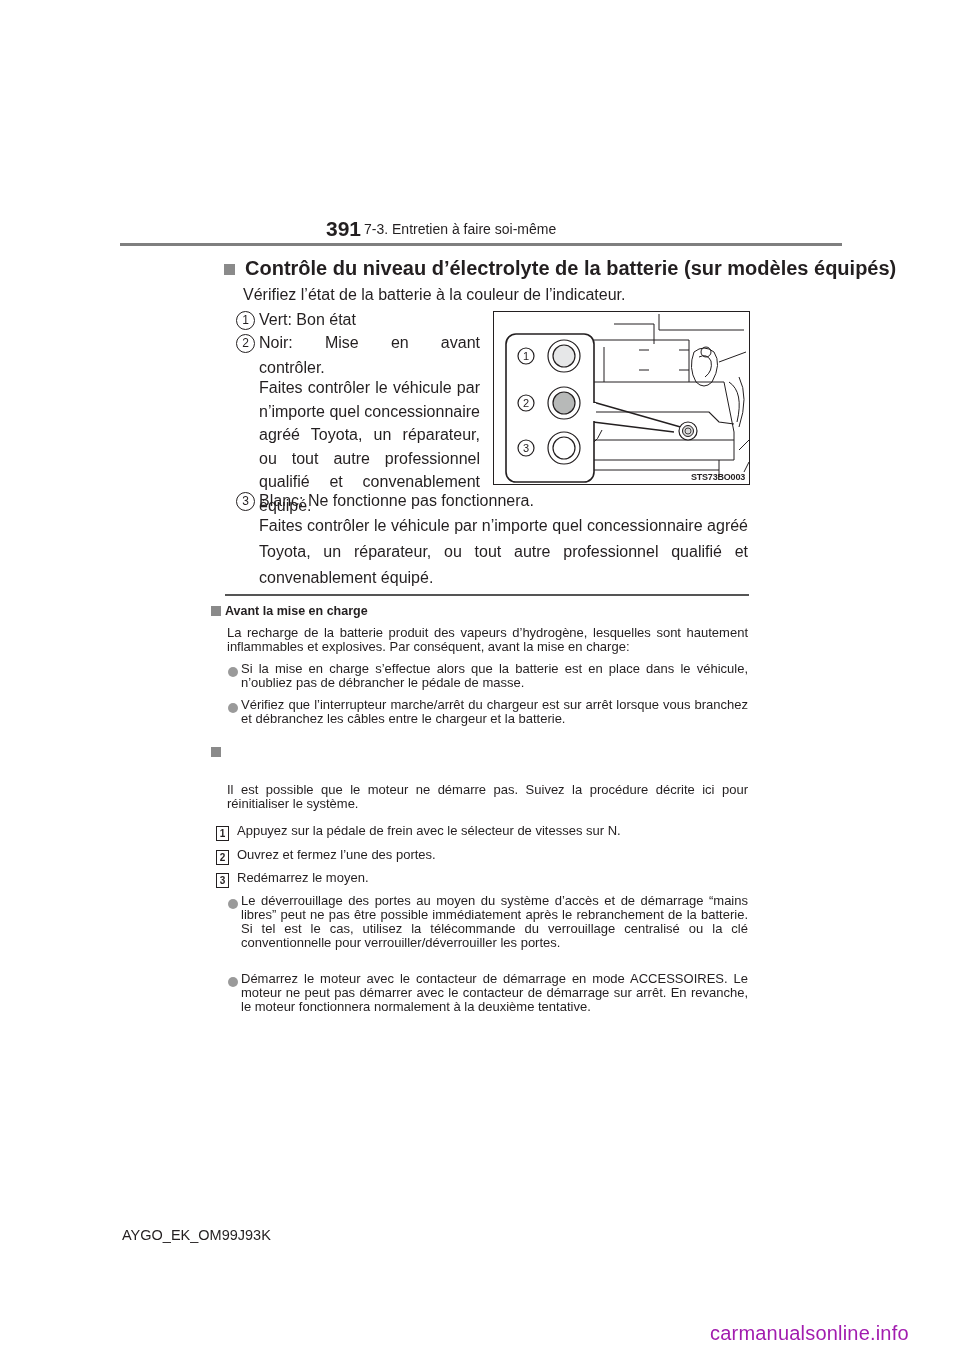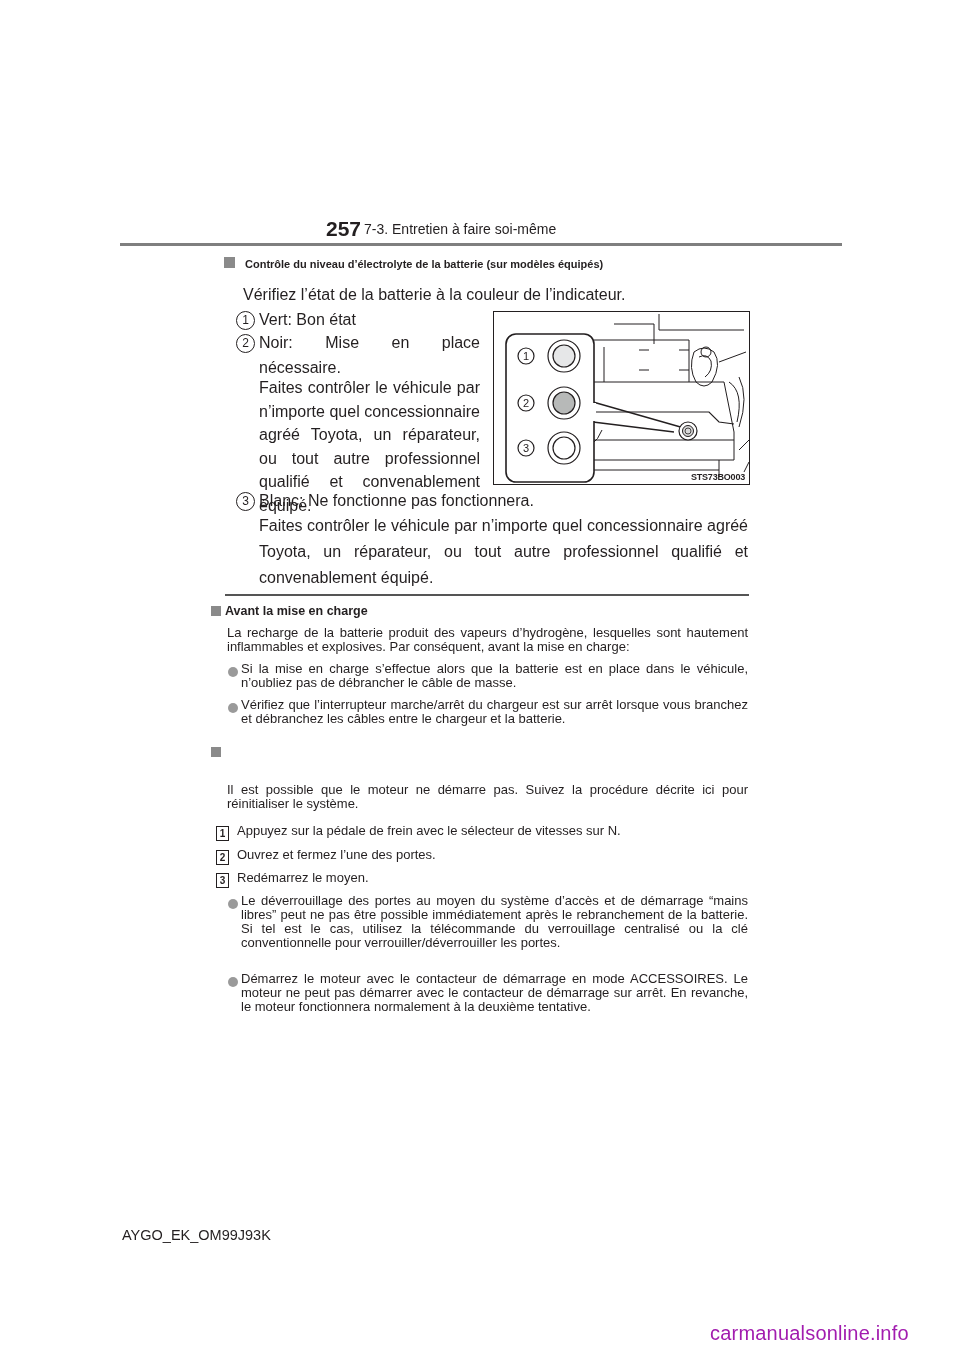--- a/index.html
+++ b/index.html
@@ -6,21 +6,21 @@
   body {
     width: 960px; height: 1358px; position: relative; overflow: hidden;
     font-family: "Liberation Sans", sans-serif; color: #231f20;
   }
   .abs { position: absolute; }
   .page-number { left: 326px; top: 217px; font-size: 21px; font-weight: bold; }
   .section-title { left: 364px; top: 221px; font-size: 14px; }
   .header-rule { left: 120px; top: 243px; width: 722px; height: 3px; background: #7f7f7f; }
 
   .sq { display: inline-block; background: #8a8a8a; }
-  .main-heading { left: 224px; top: 257px; font-size: 11px; font-weight: bold; white-space: nowrap; }
+  .main-heading { left: 224px; top: 257px; font-size: 20px; font-weight: bold; white-space: nowrap; }
   .main-heading .sq { width: 11px; height: 11px; margin-right: 10px; vertical-align: 0px; }
 
   .body16 { font-size: 16px; line-height: 26px; }
   .intro { left: 243px; top: 282px; }
 
   .circ {
     position: absolute; width: 17px; height: 17px; border: 1.3px solid #231f20; border-radius: 50%;
     font-size: 12px; line-height: 17px; text-align: center; box-sizing: content-box;
   }
   .item-text { position: absolute; font-size: 16px; line-height: 26px; }
@@ -39,35 +39,35 @@
   .step-box {
     position: absolute; width: 11px; height: 13px; border: 1px solid #231f20;
     font-size: 10px; font-weight: bold; line-height: 13px; text-align: center; box-sizing: content-box;
   }
   .footer-code { left: 122px; top: 1227px; font-size: 14.5px; }
   .watermark { left: 710px; top: 1322px; font-size: 20px; color: #a21caf; letter-spacing: 0.2px; }
 </style>
 </head>
 <body>
 
-<div class="abs page-number">257</div>
+<div class="abs page-number">391</div>
 <div class="abs section-title">7-3. Entretien à faire soi-même</div>
 <div class="abs header-rule"></div>
 
 <div class="abs main-heading">
   <span class="sq"></span><span>Contrôle du niveau d’électrolyte de la batterie (sur modèles équipés)</span>
 </div>
 <div class="abs intro body16">Vérifiez l’état de la batterie à la couleur de l’indicateur.</div>
 
 <div class="circ" style="left:236px; top:311px;">1</div>
 <div class="item-text" style="left:259px; top:307px;">Vert: Bon état</div>
 
 <div class="circ" style="left:236px; top:334px;">2</div>
-<div class="item-text spread" style="left:259px; top:330px; width:221px;">Noir: Mise en place</div>
-<div class="item-text" style="left:259px; top:355px;">nécessaire.</div>
+<div class="item-text spread" style="left:259px; top:330px; width:221px;">Noir: Mise en avant</div>
+<div class="item-text" style="left:259px; top:355px;">contrôler.</div>
 <div class="item-text justify" style="left:259px; top:376px; width:221px; line-height:23.5px;">Faites contrôler le véhicule par n’importe quel concessionnaire agréé Toyota, un réparateur, ou tout autre professionnel qualifié et convenablement équipé.</div>
 
 <div class="abs figure">
   <svg width="255" height="172" viewBox="0 0 255 172">
     <g fill="none" stroke="#231f20" stroke-width="1">
 
       <path d="M165 2 L165 18 L250 18"></path>
       <path d="M120 12 L160 12 L160 32"></path>
       <path d="M100 28 L195 28 L195 70"></path>
       <path d="M110 35 L110 70"></path>
@@ -122,21 +122,21 @@
 <div class="item-text justify" style="left:259px; top:513px; width:489px; line-height:26px;">Faites contrôler le véhicule par n’importe quel concessionnaire agréé Toyota, un réparateur, ou tout autre professionnel qualifié et convenablement équipé.</div>
 
 <div class="abs mid-rule"></div>
 
 <div class="note-head" style="left:211px; top:602px;">
   <span class="sq"></span><span>Avant la mise en charge</span>
 </div>
 <div class="note-text justify" style="left:227px; top:626px; width:521px;">La recharge de la batterie produit des vapeurs d’hydrogène, lesquelles sont hautement inflammables et explosives. Par conséquent, avant la mise en charge:</div>
 
 <div class="bullet" style="left:228px; top:667px;"></div>
-<div class="note-text justify" style="left:241px; top:662px; width:507px;">Si la mise en charge s’effectue alors que la batterie est en place dans le véhicule, n’oubliez pas de débrancher le câble de masse.</div>
+<div class="note-text justify" style="left:241px; top:662px; width:507px;">Si la mise en charge s’effectue alors que la batterie est en place dans le véhicule, n’oubliez pas de débrancher le pédale de masse.</div>
 
 <div class="bullet" style="left:228px; top:703px;"></div>
 <div class="note-text justify" style="left:241px; top:698px; width:507px;">Vérifiez que l’interrupteur marche/arrêt du chargeur est sur arrêt lorsque vous branchez et débranchez les câbles entre le chargeur et la batterie.</div>
 
 <div class="note-head justify" style="left:211px; top:743px; width:537px;">
   <span class="sq"></span>
 </div>
 <div class="note-text justify" style="left:227px; top:783px; width:521px;">Il est possible que le moteur ne démarre pas. Suivez la procédure décrite ici pour réinitialiser le système.</div>
 
 <div class="step-box" style="left:216px; top:826px;">1</div>

